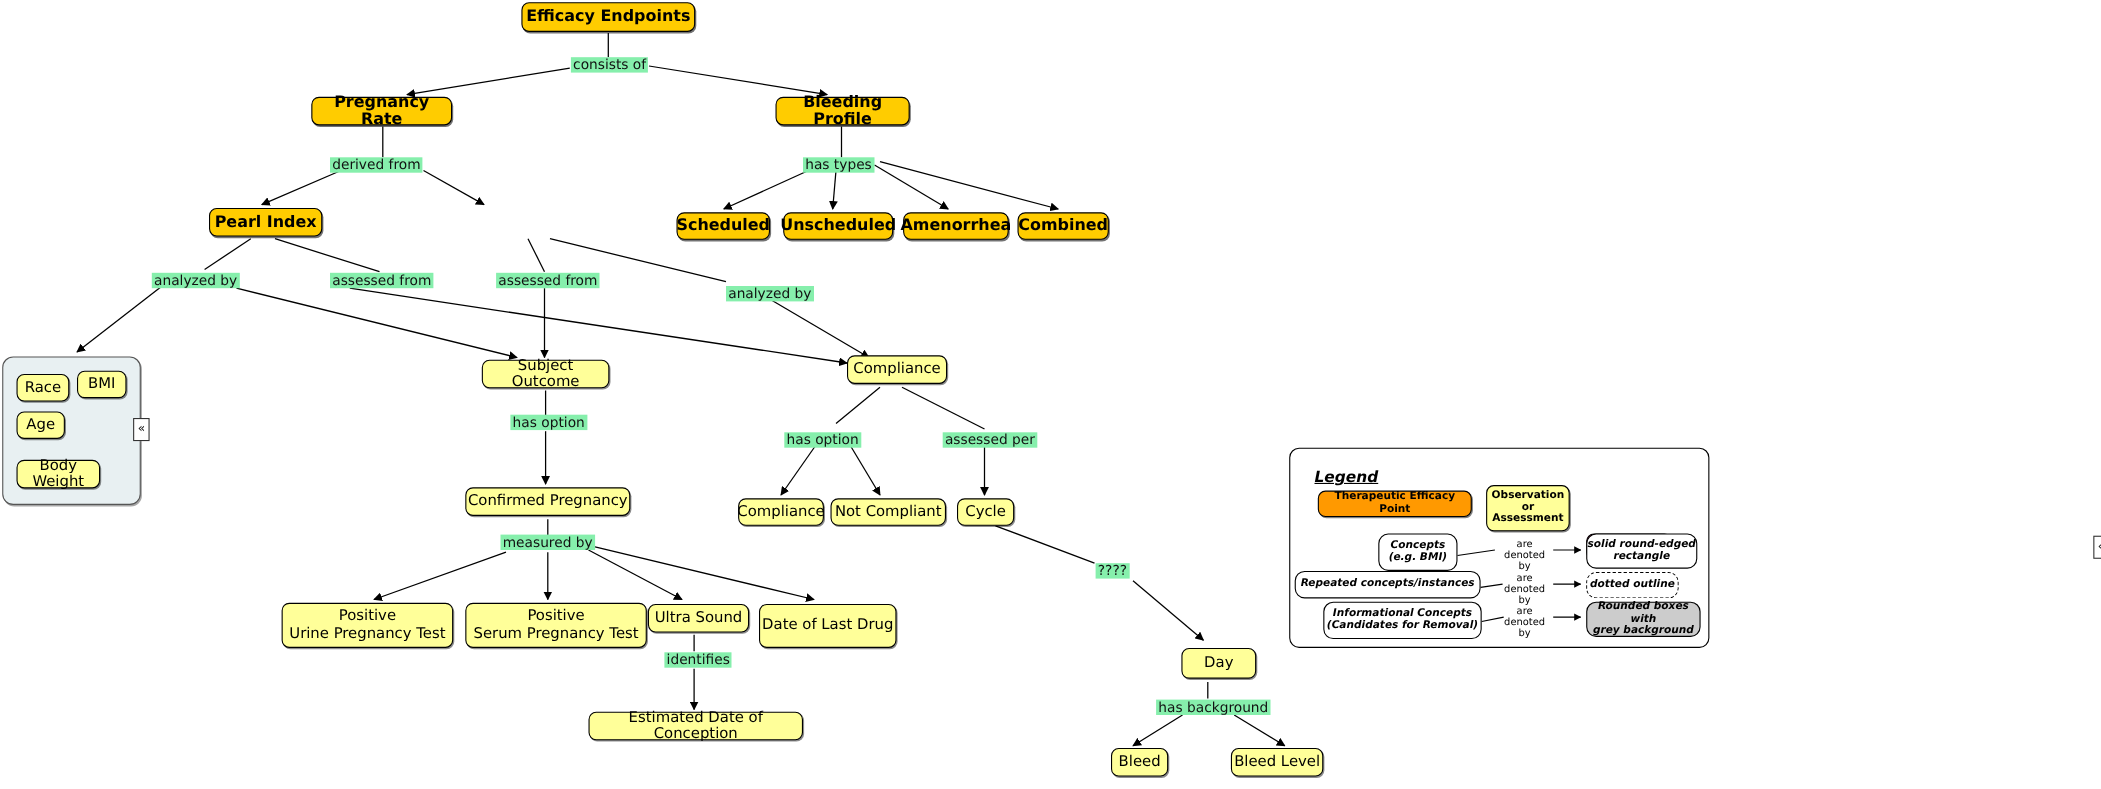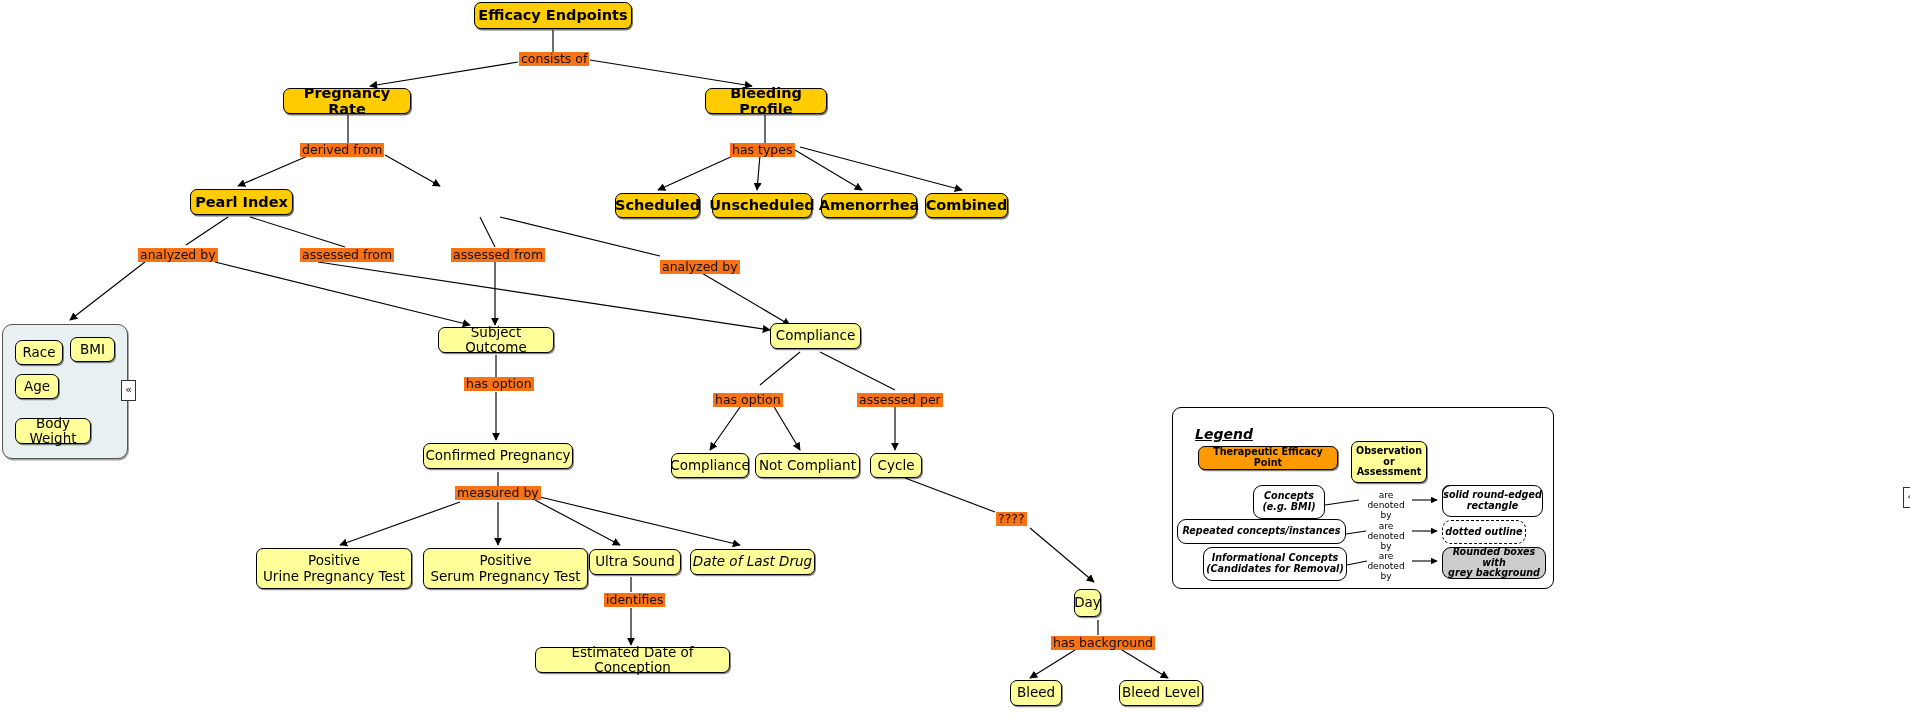--- a/index.html
+++ b/index.html
@@ -72,21 +72,21 @@
     border: 1px solid #333;
     font-size: 11px;
     line-height: 17px;
     text-align: center;
     color: #111;
   }
   .edge-label {
     position: absolute;
     font-size: 12.5px;
     color: #111;
-    background: #f97316;
+    background: #86efac;
     padding: 0 2px;
     white-space: nowrap;
     text-align: center;
     line-height: 1.1;
   }
   
   #legend {
     position: absolute;
     left: 1172px;
     top: 407px;
@@ -286,25 +286,25 @@
   <div class="node n-yellow" style="left:870px; top:453px; width:52px; height:25px;">Cycle</div>
 
   <div class="node n-yellow" style="left:256px; top:548px; width:156px; height:41px;">Positive
 Urine Pregnancy Test</div>
 
   <div class="node n-yellow" style="left:423px; top:548px; width:165px; height:41px;">Positive
 Serum Pregnancy Test</div>
 
   <div class="node n-yellow" style="left:589px; top:549px; width:92px; height:26px;">Ultra Sound</div>
 
-  <div class="node n-yellow" style="left:690px; top:549px; width:125px; height:26px;font-style:italic;">Date of Last Drug</div>
+  <div class="node n-yellow" style="left:690px; top:549px; width:125px; height:40px;">Date of Last Drug</div>
 
   <div class="node n-yellow" style="left:535px; top:647px; width:195px; height:26px;">Estimated Date of Conception</div>
 
-  <div class="node n-yellow" style="left:1074px; top:589px; width:27px; height:28px;">Day</div>
+  <div class="node n-yellow" style="left:1074px; top:589px; width:68px; height:28px;">Day</div>
 
   <div class="node n-yellow" style="left:1010px; top:680px; width:52px; height:26px;">Bleed</div>
 
   <div class="node n-yellow" style="left:1119px; top:680px; width:84px; height:26px;">Bleed Level</div>
 
   <div class="edge-label" style="left:519px; top:52px;">consists of</div>
 
   <div class="edge-label" style="left:300px; top:143px;">derived from</div>
 
   <div class="edge-label" style="left:730px; top:143px;">has types</div>

